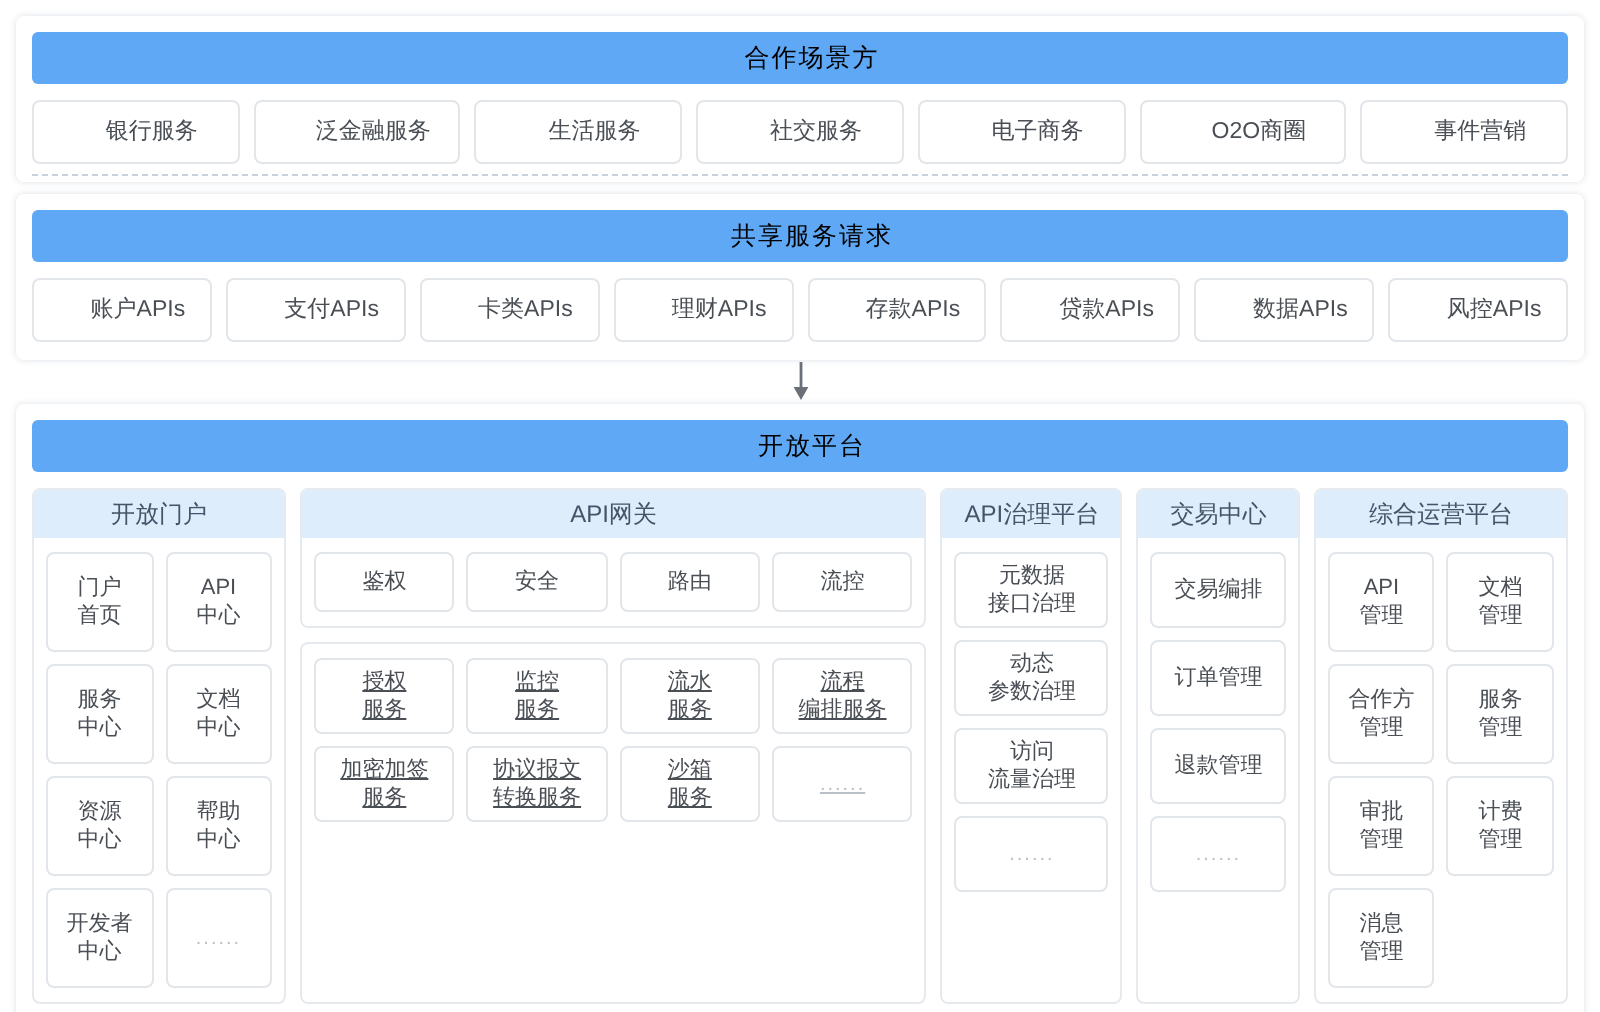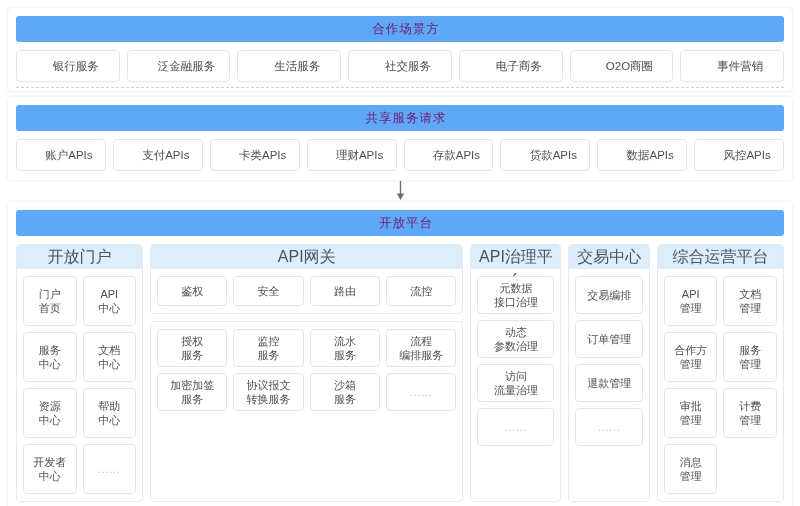--- a/index.html
+++ b/index.html
@@ -23,21 +23,21 @@
   .group.dashed-bottom::after {
     content: "";
     position: absolute;
     left: 8px; right: 8px; bottom: 3px;
     border-bottom: 1px dashed #c9d2dc;
   }
 
   
   .banner {
     background: #5FA8F5;
-    color: #701a75;
+    color: #000000;
     font-size: 12.5px;
     height: 26px;
     line-height: 26px;
     text-align: center;
     border-radius: 3px;
     letter-spacing: 1px;
     padding-left: 12px;
   }
 
   
@@ -85,21 +85,21 @@
     border-radius: 4px;
     background: #ffffff;
     overflow: hidden;
     display: flex;
     flex-direction: column;
   }
   .panel.grow { flex: 1 1 auto; }
   .panel-title {
     background: #DDEDFB;
     color: #46546a;
-    font-size: 16px;
+    font-size: 12px;
     height: 24px;
     line-height: 24px;
     text-align: center;
   }
   .panel-grid {
     display: flex;
     flex-wrap: wrap;
     gap: 6px;
     padding: 7px 6px;
   }
@@ -111,21 +111,21 @@
     align-items: center;
     justify-content: center;
     text-align: center;
     font-size: 11px;
     line-height: 1.3;
     color: #4a4f55;
     white-space: pre-line;
     padding: 2px 1px;
   }
   .g2 .cell { width: calc((100% - 6px) / 2); height: 50px; }
-  .g4 .cell { width: calc((100% - 18px) / 4); height: 38px; }
+  .g4 .cell { width: calc((100% - 18px) / 4); height: 38px; text-decoration: underline; }
   .g1 .cell { width: 100%; height: 38px; }
   .g4-flat .cell { width: calc((100% - 18px) / 4); height: 30px; }
   .cell.muted { color: #b9c0c8; letter-spacing: 1px; font-size: 10px; }
 </style>
 </head>
 <body>
 
 <div class="page">
 
   <div class="group dashed-bottom" style="margin-top:8px;">

